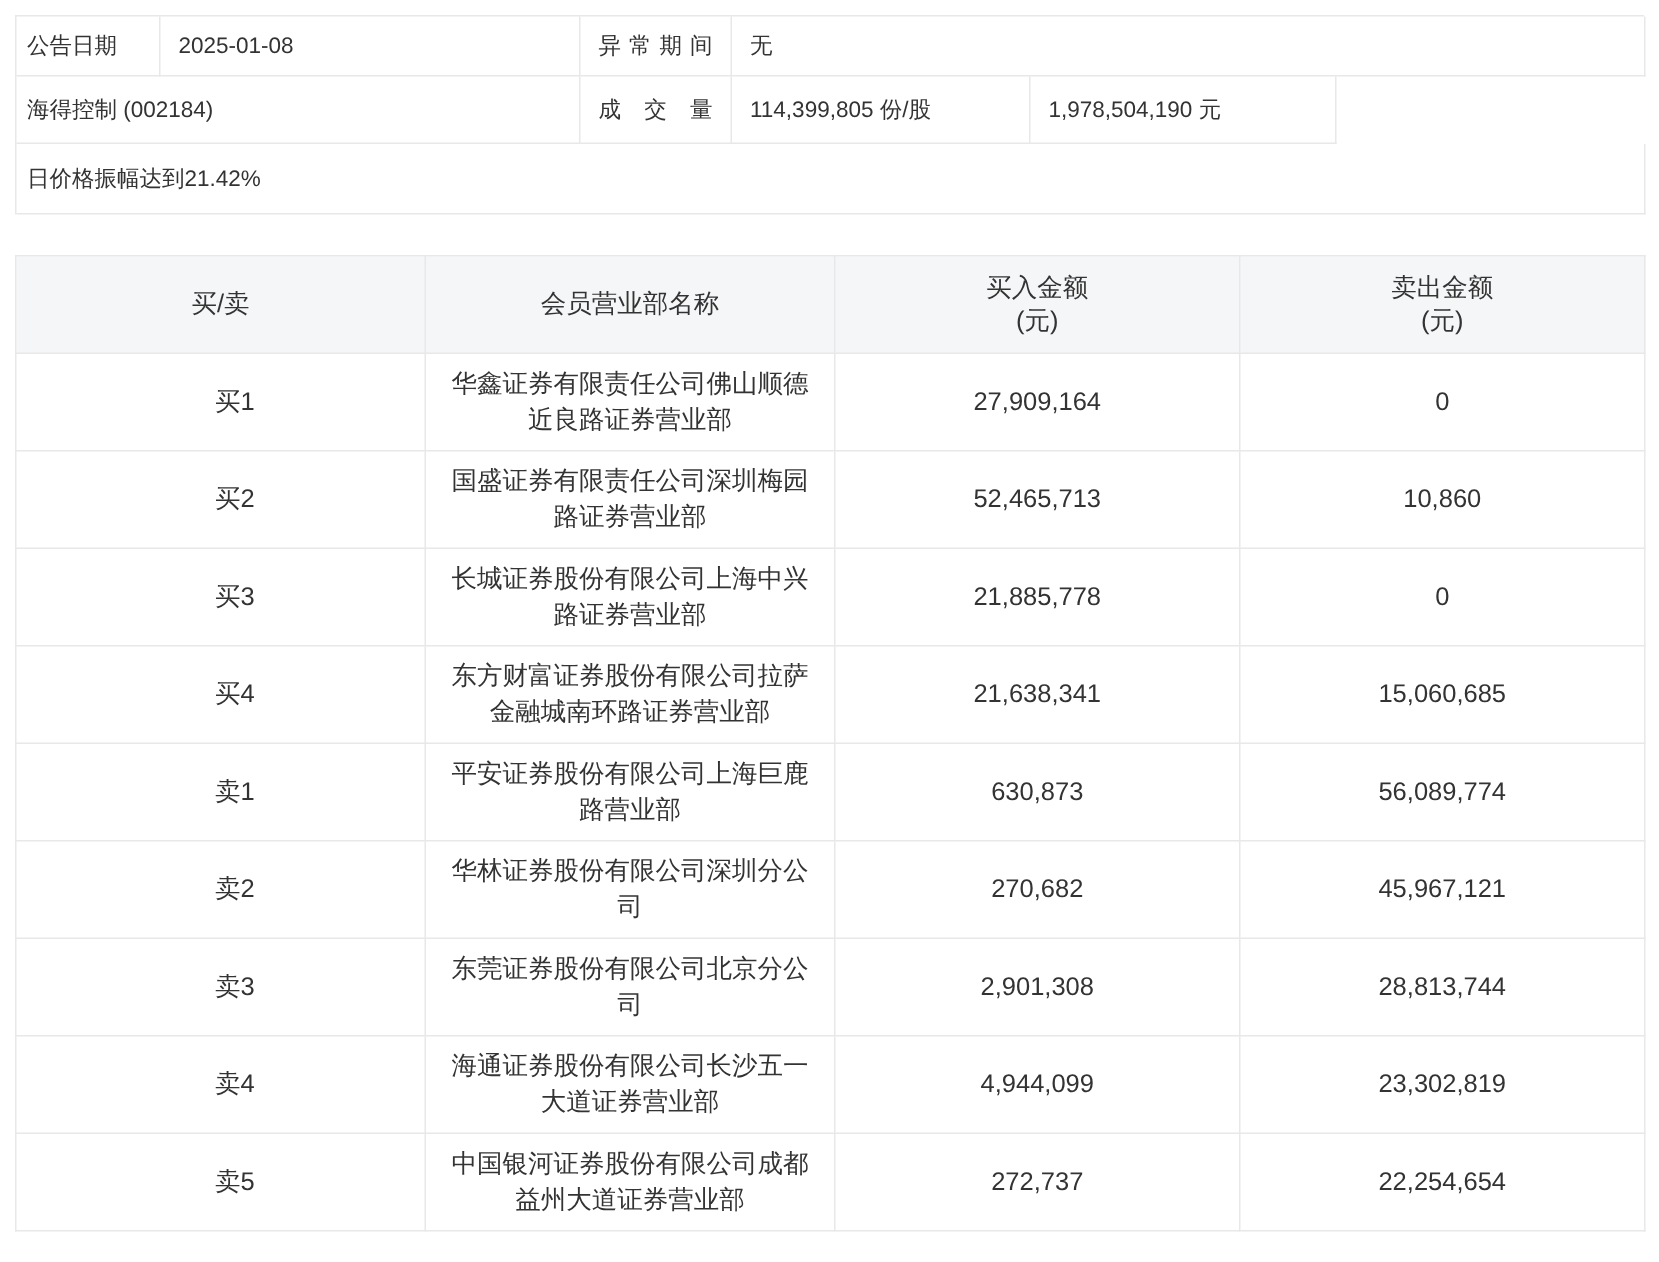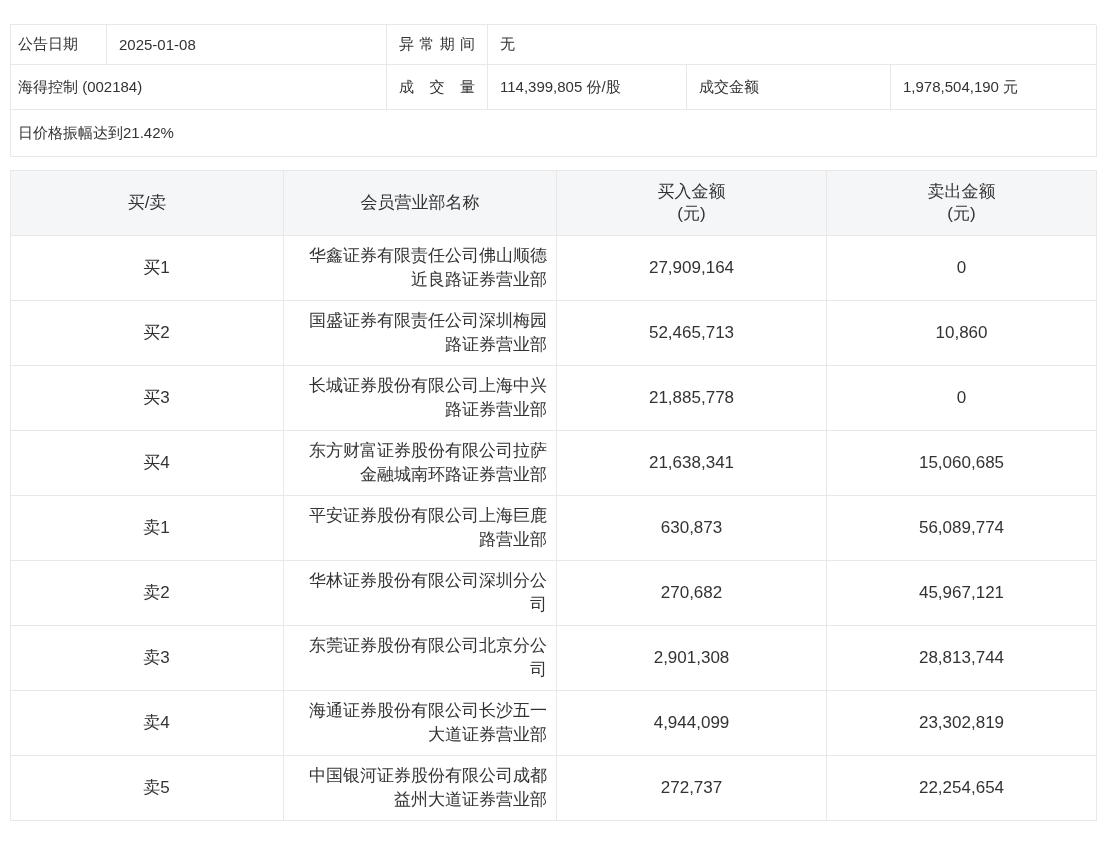--- a/index.html
+++ b/index.html
@@ -14,21 +14,21 @@
     font-size:15px;
     color:var(--text);
     position:relative;
     height:841px;
     overflow:hidden;
   }
 
   
   .info-panel{
     position:absolute;
-    left:10px; top:24px;
+    left:10px; top:10px;
     width:1086px;
     display:grid;
     grid-template-columns:96px 280px 101px 199px 204px 206px;
     grid-template-rows:40px 45px 47px;
     border-top:1px solid var(--border);
     border-left:1px solid var(--border);
   }
   .info-cell{
     border-right:1px solid var(--border);
     border-bottom:1px solid var(--border);
@@ -75,21 +75,21 @@
     text-align:center;
     padding:4px 8px;
     line-height:22px;
   }
   .lhb-table td{
     height:64px;
     padding:8px 9px;
   }
   .lhb-table tr.single td{height:43px;}
   td.side-cell{text-align:center;padding-left:28px;}
-  td.broker-cell{text-align:right;word-break:break-all;}
+  td.broker-cell{text-align:center;word-break:break-all;}
   td.num-cell{text-align:center;}
 </style>
 </head>
 <body>
 
 <div class="info-panel">
 
   <div class="info-cell first">
     <span>公告日期</span>
   </div>
@@ -104,23 +104,20 @@
   </div>
 
   <div class="info-cell first span2">
     <span>海得控制 (002184)</span>
   </div>
   <div class="info-cell">
     <span class="jlabel">成交量</span>
   </div>
   <div class="info-cell">
     <span>114,399,805 份/股</span>
-  </div>
-  <div class="info-cell">
-    <span>成交金额</span>
   </div>
   <div class="info-cell">
     <span>1,978,504,190 元</span>
   </div>
 
   <div class="info-cell first span6">
     <span>日价格振幅达到21.42%</span>
   </div>
 </div>
 

